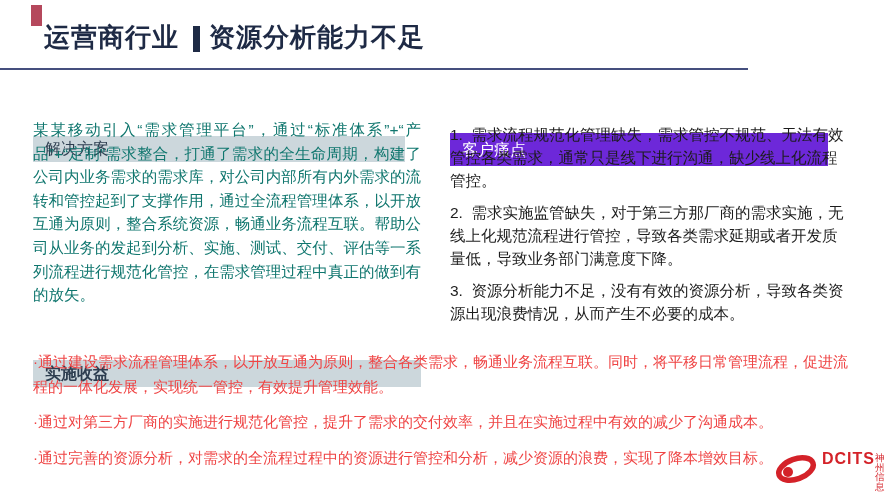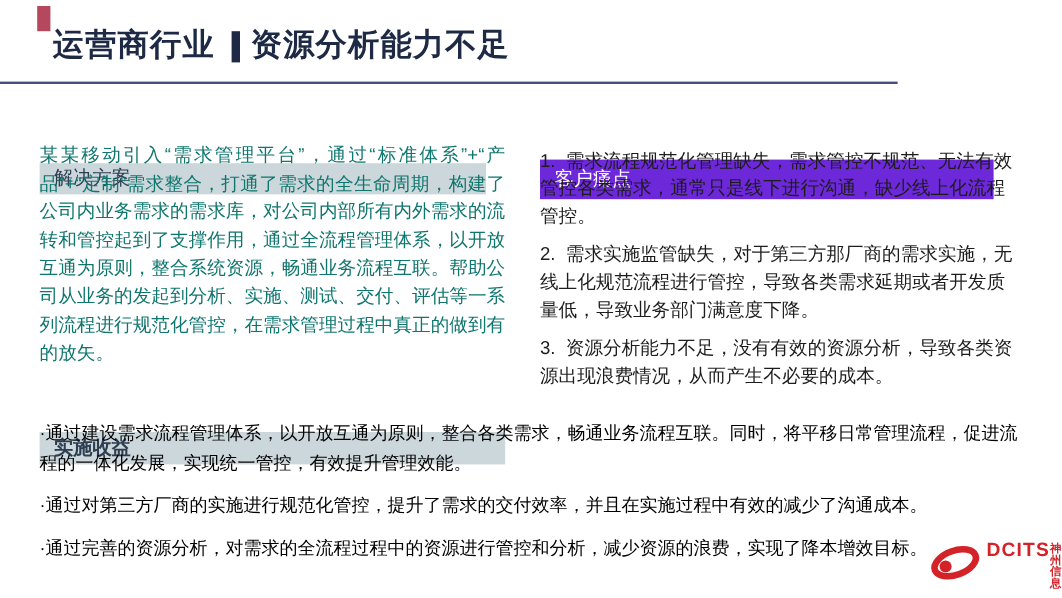--- a/index.html
+++ b/index.html
@@ -67,36 +67,36 @@
   }
   .pain-body {
     position:absolute; left:450px; top:123px; width:399px;
     font-size:15.5px; line-height:23px;
     color:#1c1c1c;
   }
   .pain-body p { margin:0 0 9px 0; }
   .benefit-body {
     position:absolute; left:33px; top:350px; width:826px;
     font-size:15px; line-height:24.5px;
-    color:#000000;
+    color:#ef4444;
   }
   .benefit-body p { margin:0 0 11px 0; }
   
   .logo {
     position:absolute; left:774px; top:451px;
     display:flex; align-items:center;
   }
   .logo-mark { flex:0 0 auto; margin-right:4px; }
   .logo-text { display:flex; flex-direction:row; line-height:1; }
   .logo-brand {
     font-size:16px; font-weight:bold;
     color:#d42229; letter-spacing:1px;
   }
   .logo-company {
-    font-size:9.5px; font-weight:bold;
+    font-size:9.5px; font-weight:normal;
     color:#d42229; letter-spacing:2px;
     margin-top:2px;
   }
 </style>
 </head>
 <body>
 
 <div class="accent-bar"></div>
 
 <div class="title-row">

